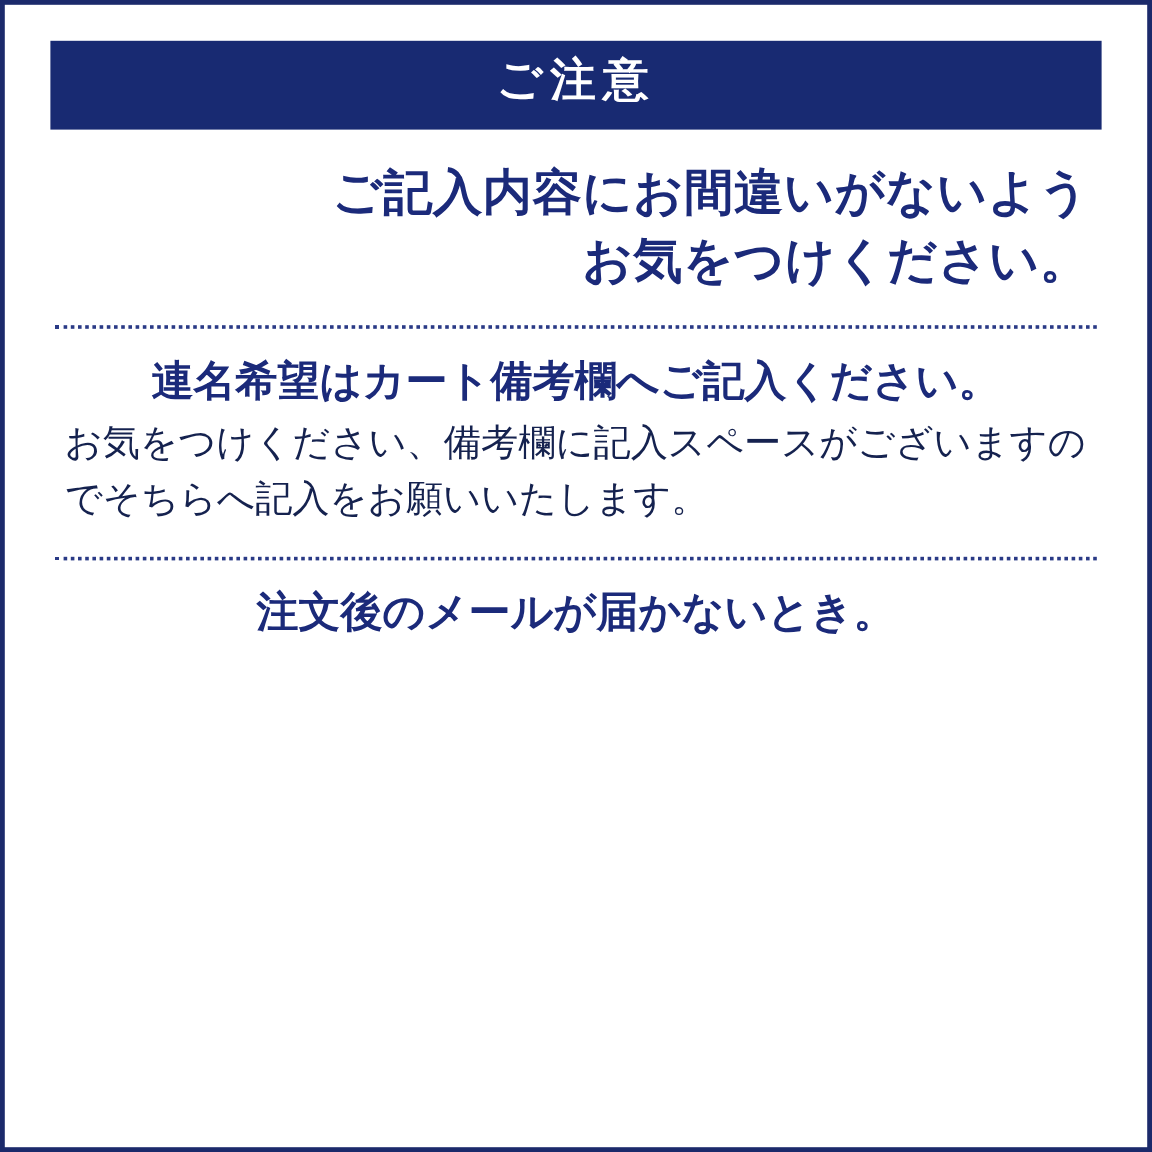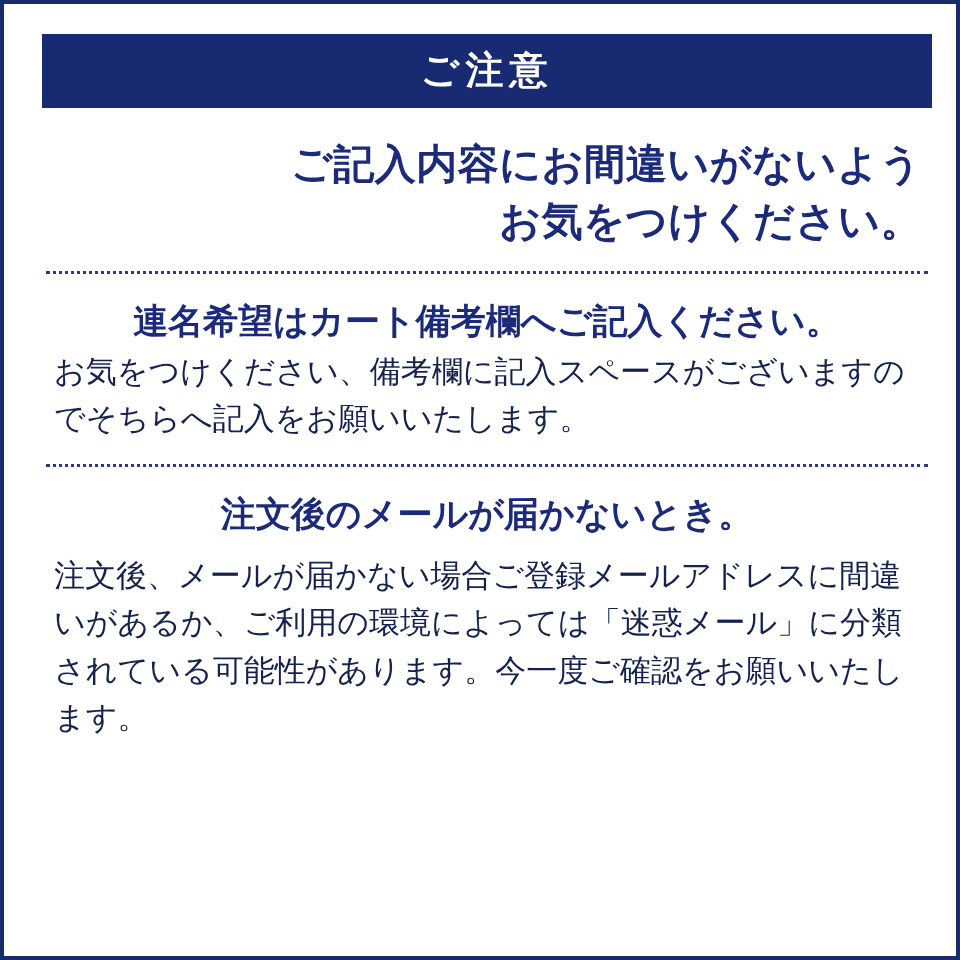--- a/index.html
+++ b/index.html
@@ -20,22 +20,23 @@
     box-sizing: border-box;
     border: 4px solid #1b2a6b;
     background: #ffffff;
   }
   .inner {
     position: absolute;
     left: 0;
     top: 0;
     right: 0;
     bottom: 0;
-    padding: 30px 24px 0 38px;
+    padding: 30px 38px 0 38px;
     box-sizing: border-box;
+    font-family: Liberation Mono, monospace;
   }
   .banner {
     background: #182a72;
     color: #ffffff;
     text-align: center;
     font-size: 38px;
     font-weight: bold;
     letter-spacing: 6px;
     line-height: 1.0;
     padding: 17px 0 19px 0;
@@ -109,17 +110,16 @@
 
     <div class="section sec-2">
       <div class="headline">連名希望はカート備考欄へご記入ください。</div>
       <p class="body-text">お気をつけください、備考欄に記入スペースがございますのでそちらへ記入をお願いいたします。</p>
     </div>
 
     <hr class="divider">
 
     <div class="section sec-3">
       <div class="headline">注文後のメールが届かないとき。</div>
-      <p class="body-text">注文後、メールが届かない場合ご登録メールアドレスに間違いがあるか、ご利用の環境によっては「迷惑メール」に分類されている可能性があります。今一度ご確認をお願いいたします。</p>
     </div>
 
   </div>
 </div>
 
 </body></html>

